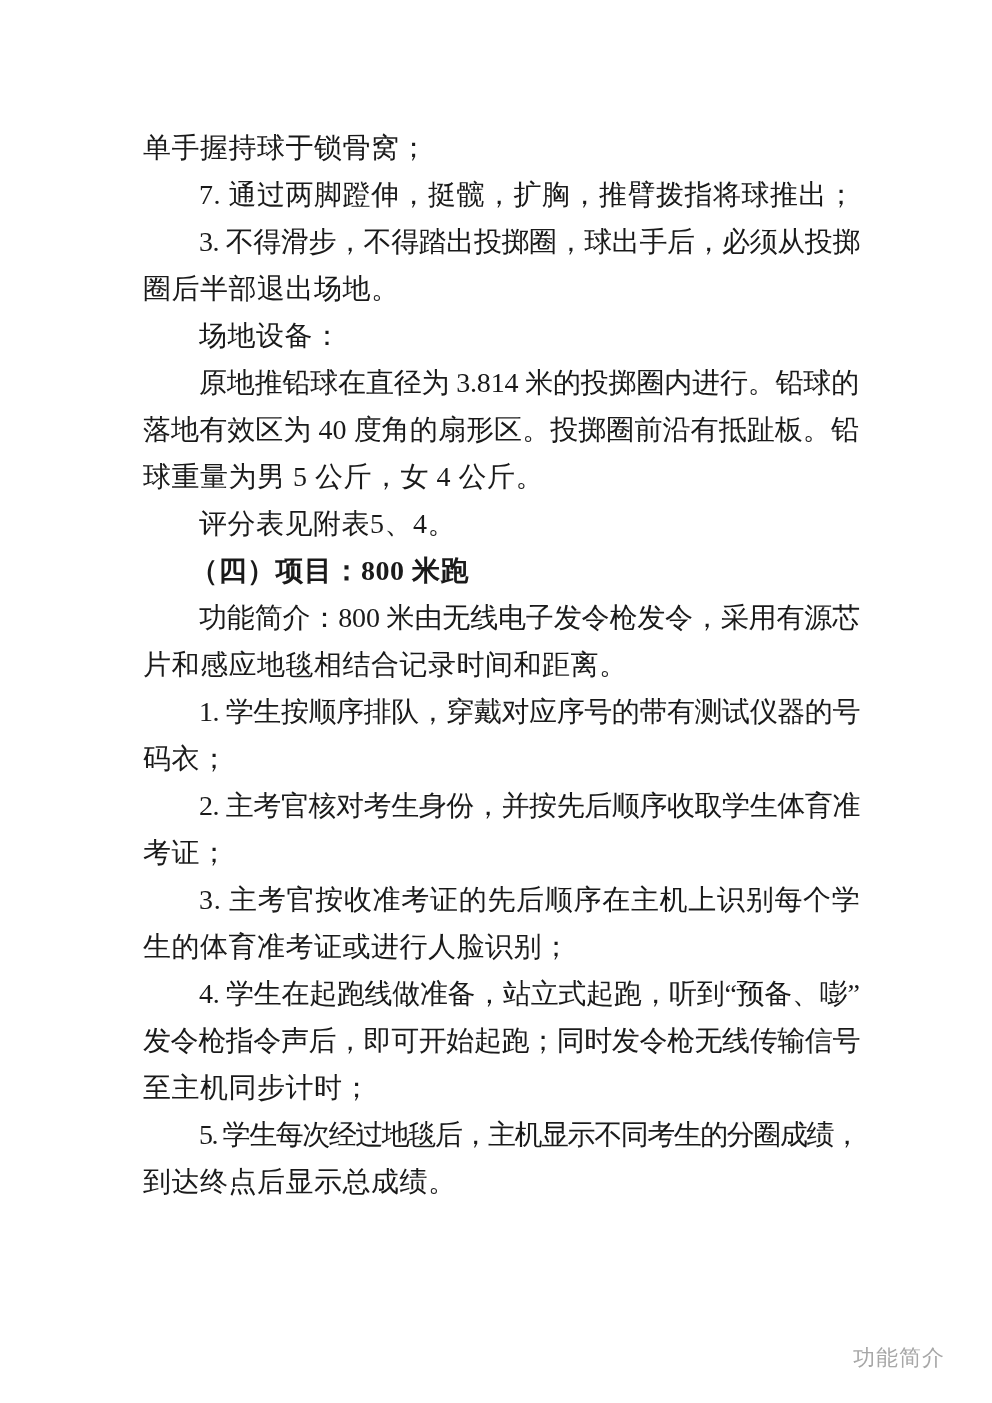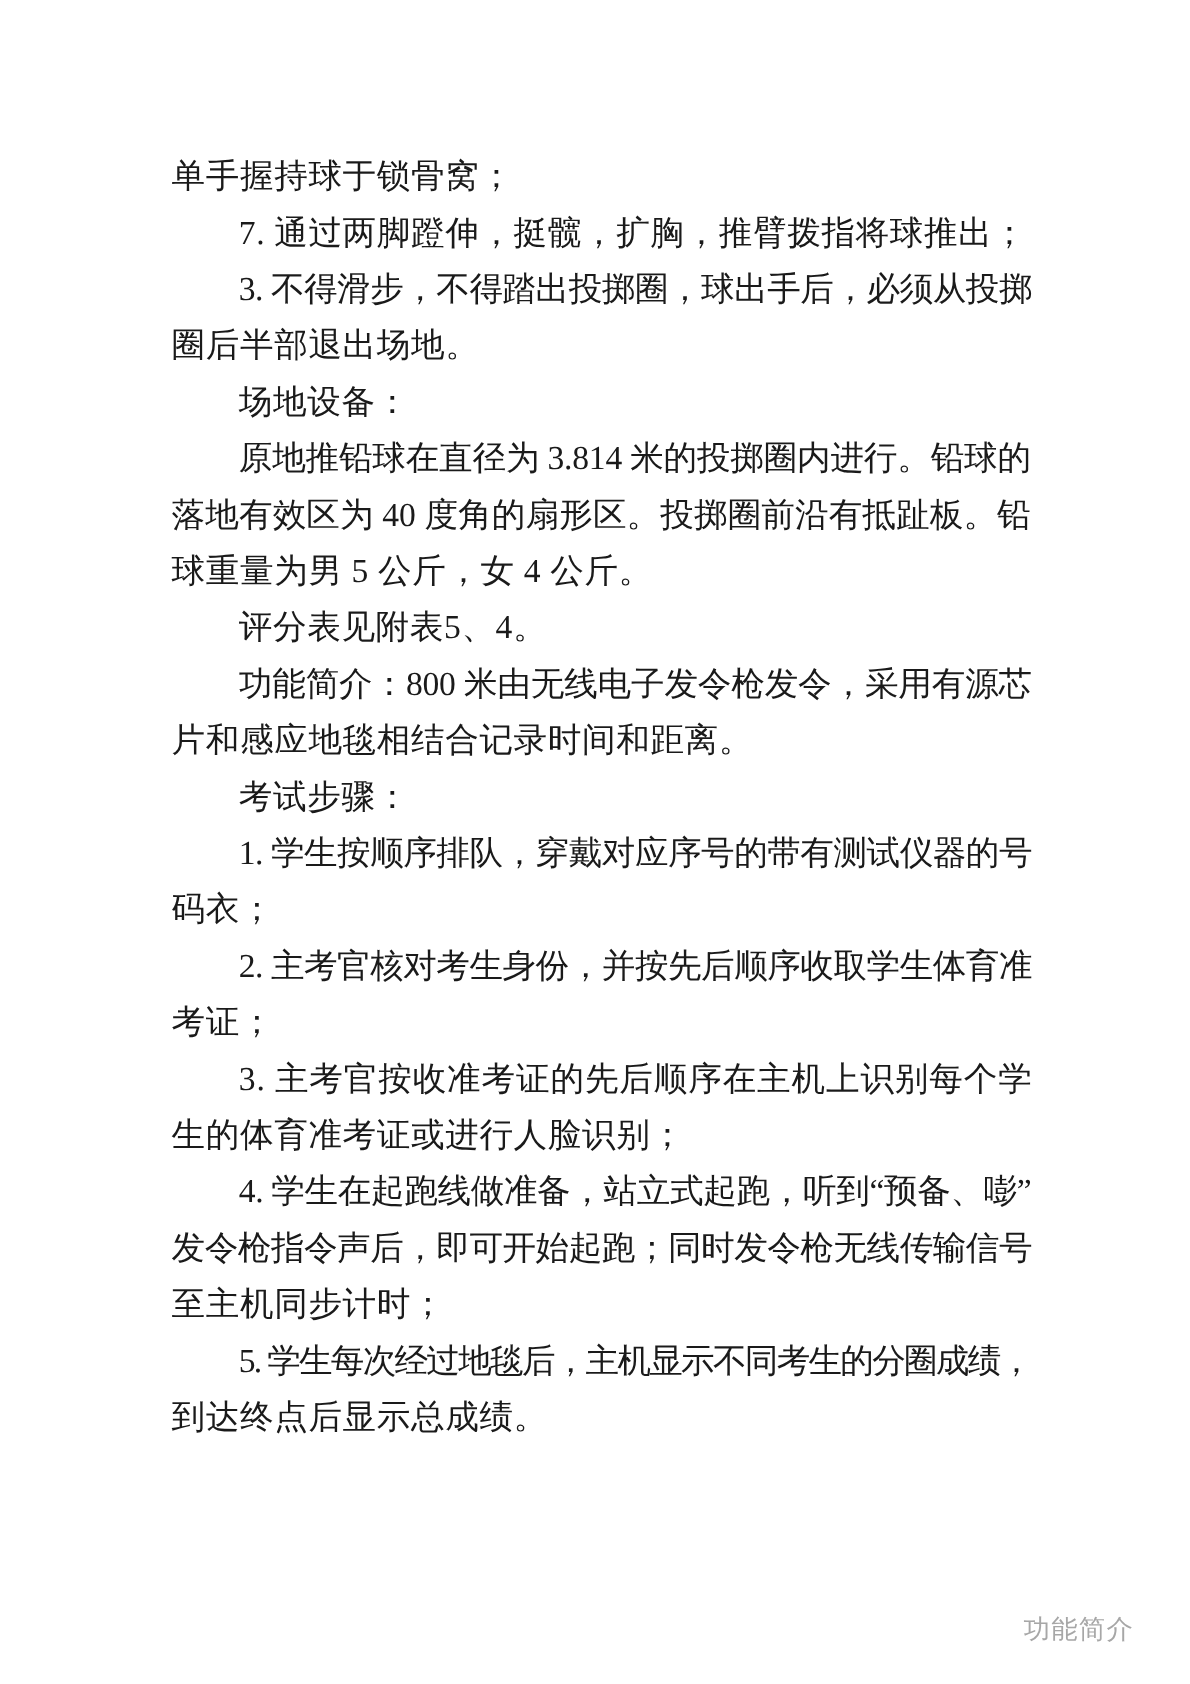--- a/index.html
+++ b/index.html
@@ -51,23 +51,23 @@
   <div class="doc-body" id="doc-body">
       <div class="line"><span>单手握持球于锁骨窝；</span></div>
       <div class="line indent-std"><span>7. 通过两脚蹬伸，挺髋，扩胸，推臂拨指将球推出；</span></div>
       <div class="line indent-std"><span style="letter-spacing: -0.423077px;">3. 不得滑步，不得踏出投掷圈，球出手后，必须从投掷</span></div>
       <div class="line"><span>圈后半部退出场地。</span></div>
       <div class="line indent-std"><span>场地设备：</span></div>
       <div class="line indent-std"><span style="letter-spacing: -0.178571px;">原地推铅球在直径为 3.814 米的投掷圈内进行。铅球的</span></div>
       <div class="line"><span style="letter-spacing: 0.0714286px;">落地有效区为 40 度角的扇形区。投掷圈前沿有抵趾板。铅</span></div>
       <div class="line"><span>球重量为男 5 公斤，女 4 公斤。</span></div>
       <div class="line indent-std"><span>评分表见附表5、4。</span></div>
+      <div class="line indent-heading bold"><span>（四）项目：800 米跑</span></div>
       <div class="line indent-std"><span style="letter-spacing: -0.153846px;">功能简介：800 米由无线电子发令枪发令，采用有源芯</span></div>
       <div class="line"><span>片和感应地毯相结合记录时间和距离。</span></div>
-      <div class="line indent-std"><span>考试步骤：</span></div>
       <div class="line indent-std"><span style="letter-spacing: -0.423077px;">1. 学生按顺序排队，穿戴对应序号的带有测试仪器的号</span></div>
       <div class="line"><span>码衣；</span></div>
       <div class="line indent-std"><span style="letter-spacing: -0.423077px;">2. 主考官核对考生身份，并按先后顺序收取学生体育准</span></div>
       <div class="line"><span>考证；</span></div>
       <div class="line indent-std"><span style="letter-spacing: 0.7px; text-align: center;">3. 主考官按收准考证的先后顺序在主机上识别每个学</span></div>
       <div class="line"><span>生的体育准考证或进行人脸识别；</span></div>
       <div class="line indent-std"><span style="letter-spacing: -0.309606px;">4. 学生在起跑线做准备，站立式起跑，听到“预备、嘭”</span></div>
       <div class="line"><span style="letter-spacing: -0.423077px;">发令枪指令声后，即可开始起跑；同时发令枪无线传输信号</span></div>
       <div class="line"><span>至主机同步计时；</span></div>
       <div class="line indent-std"><span style="letter-spacing: -1.46296px;">5. 学生每次经过地毯后，主机显示不同考生的分圈成绩，</span></div>

